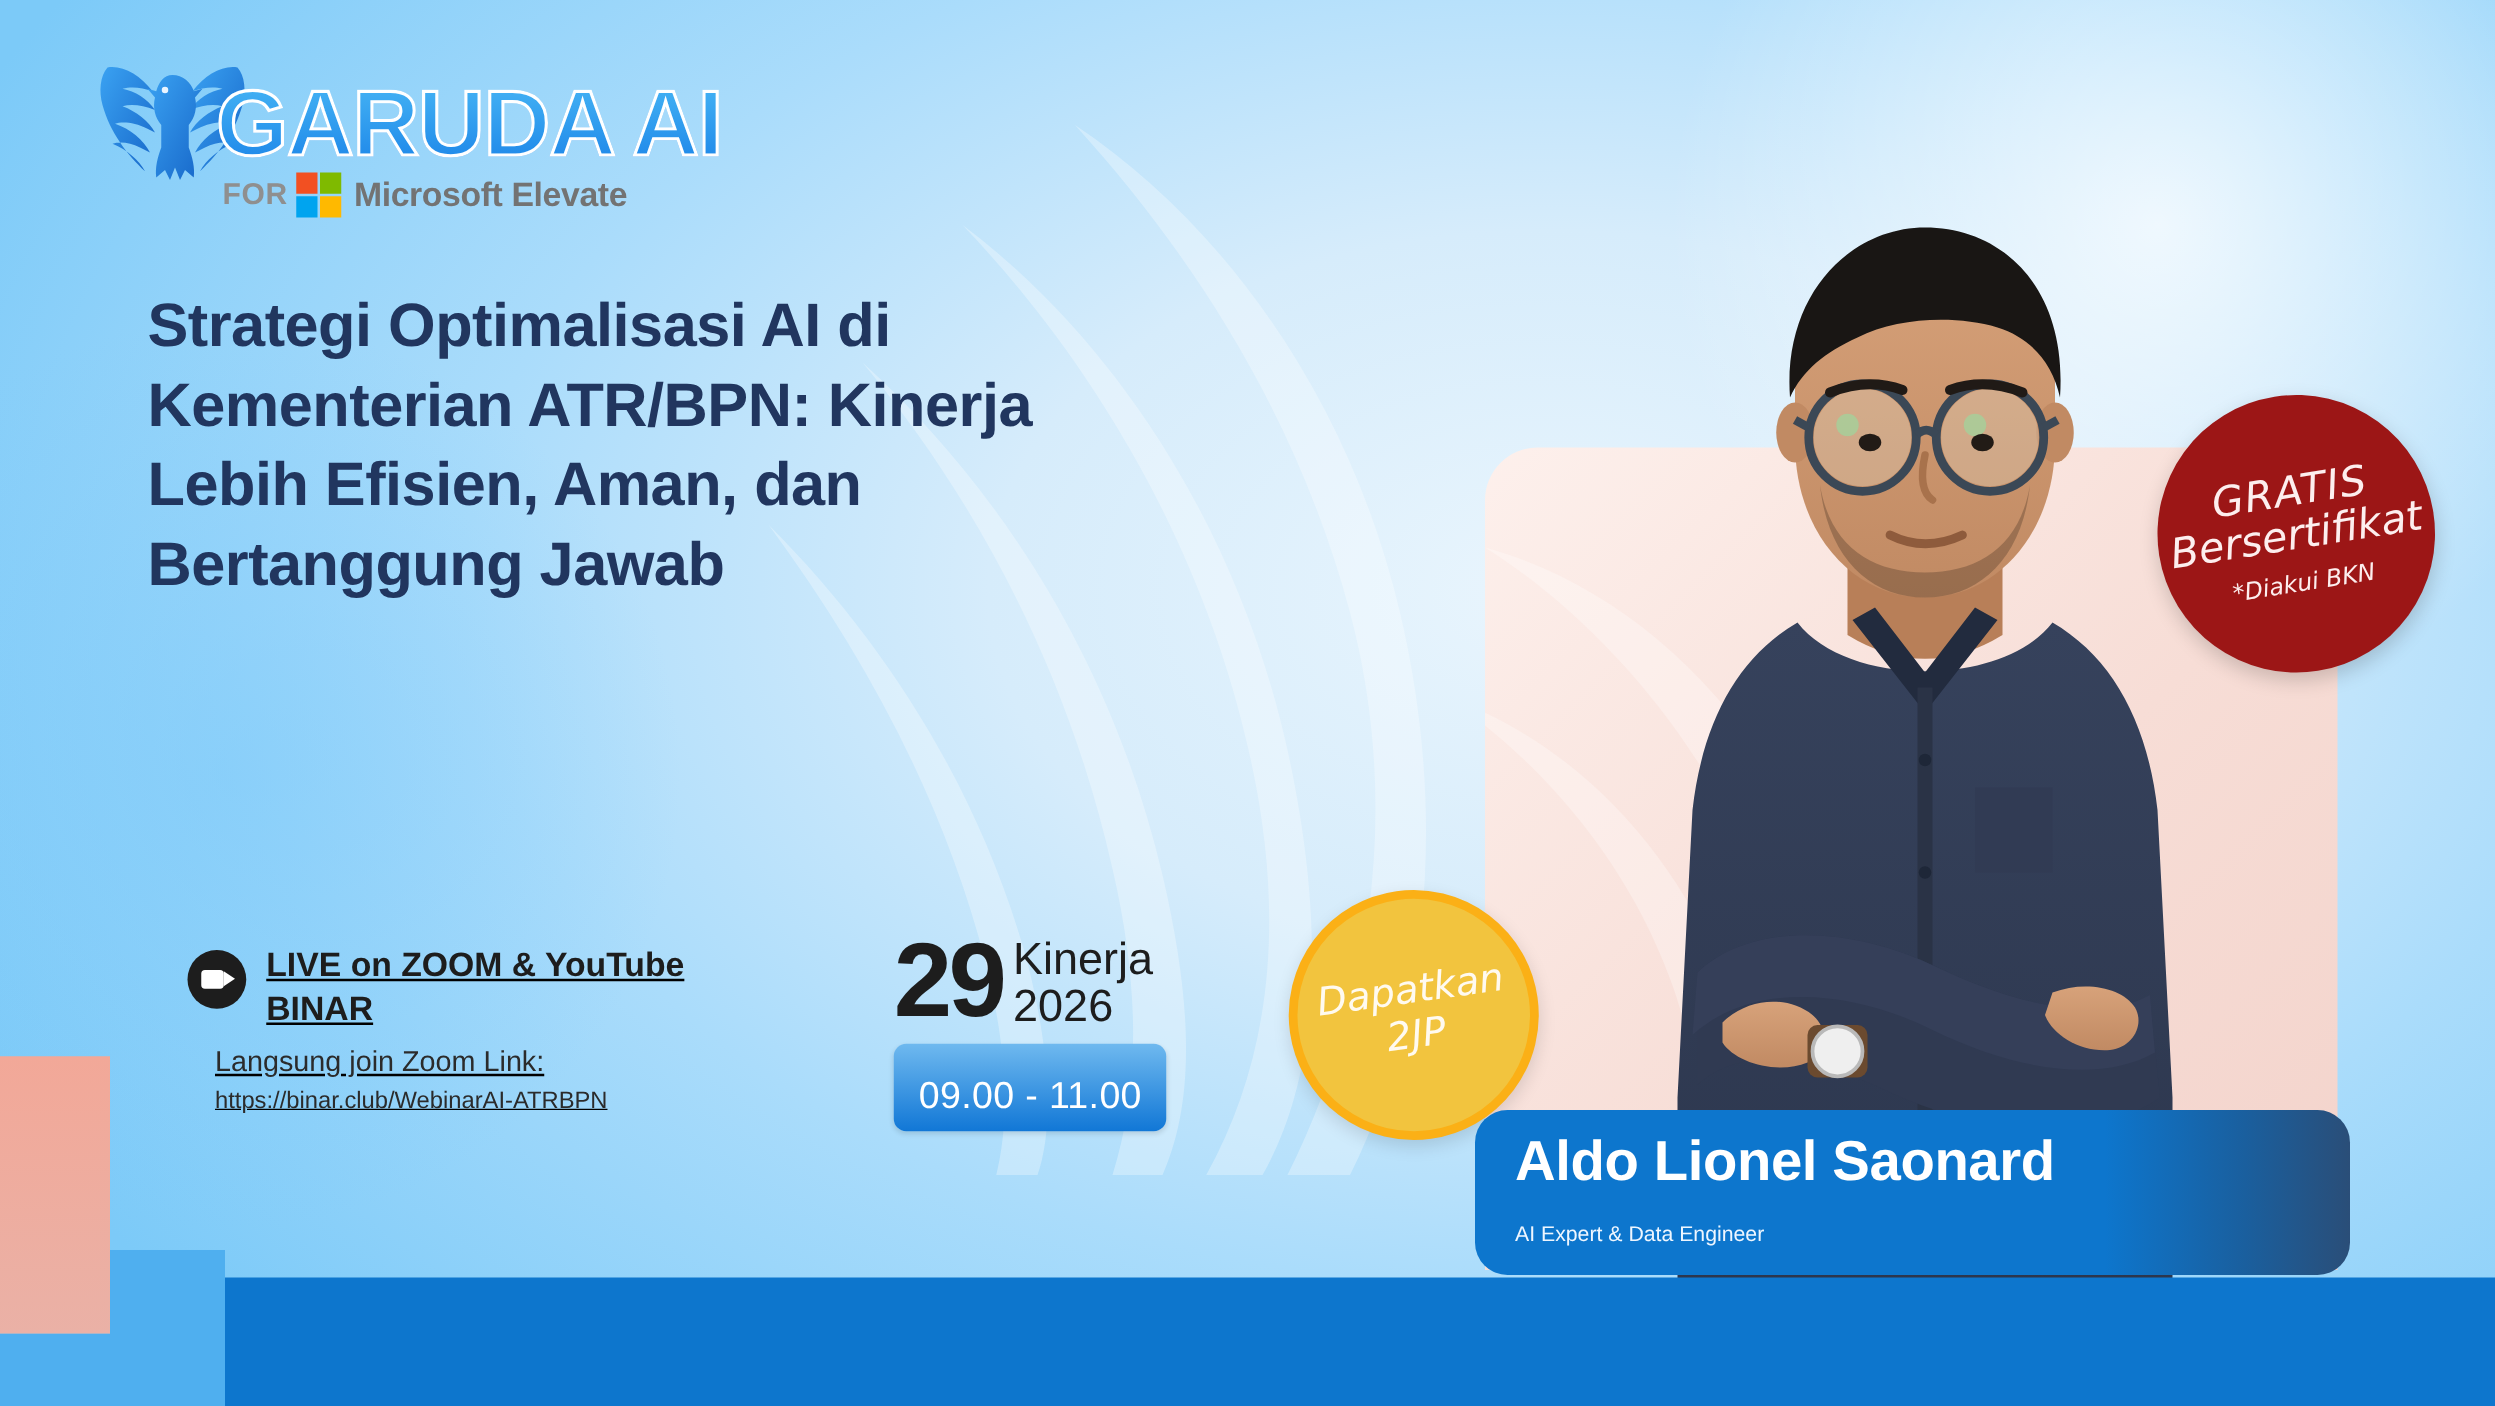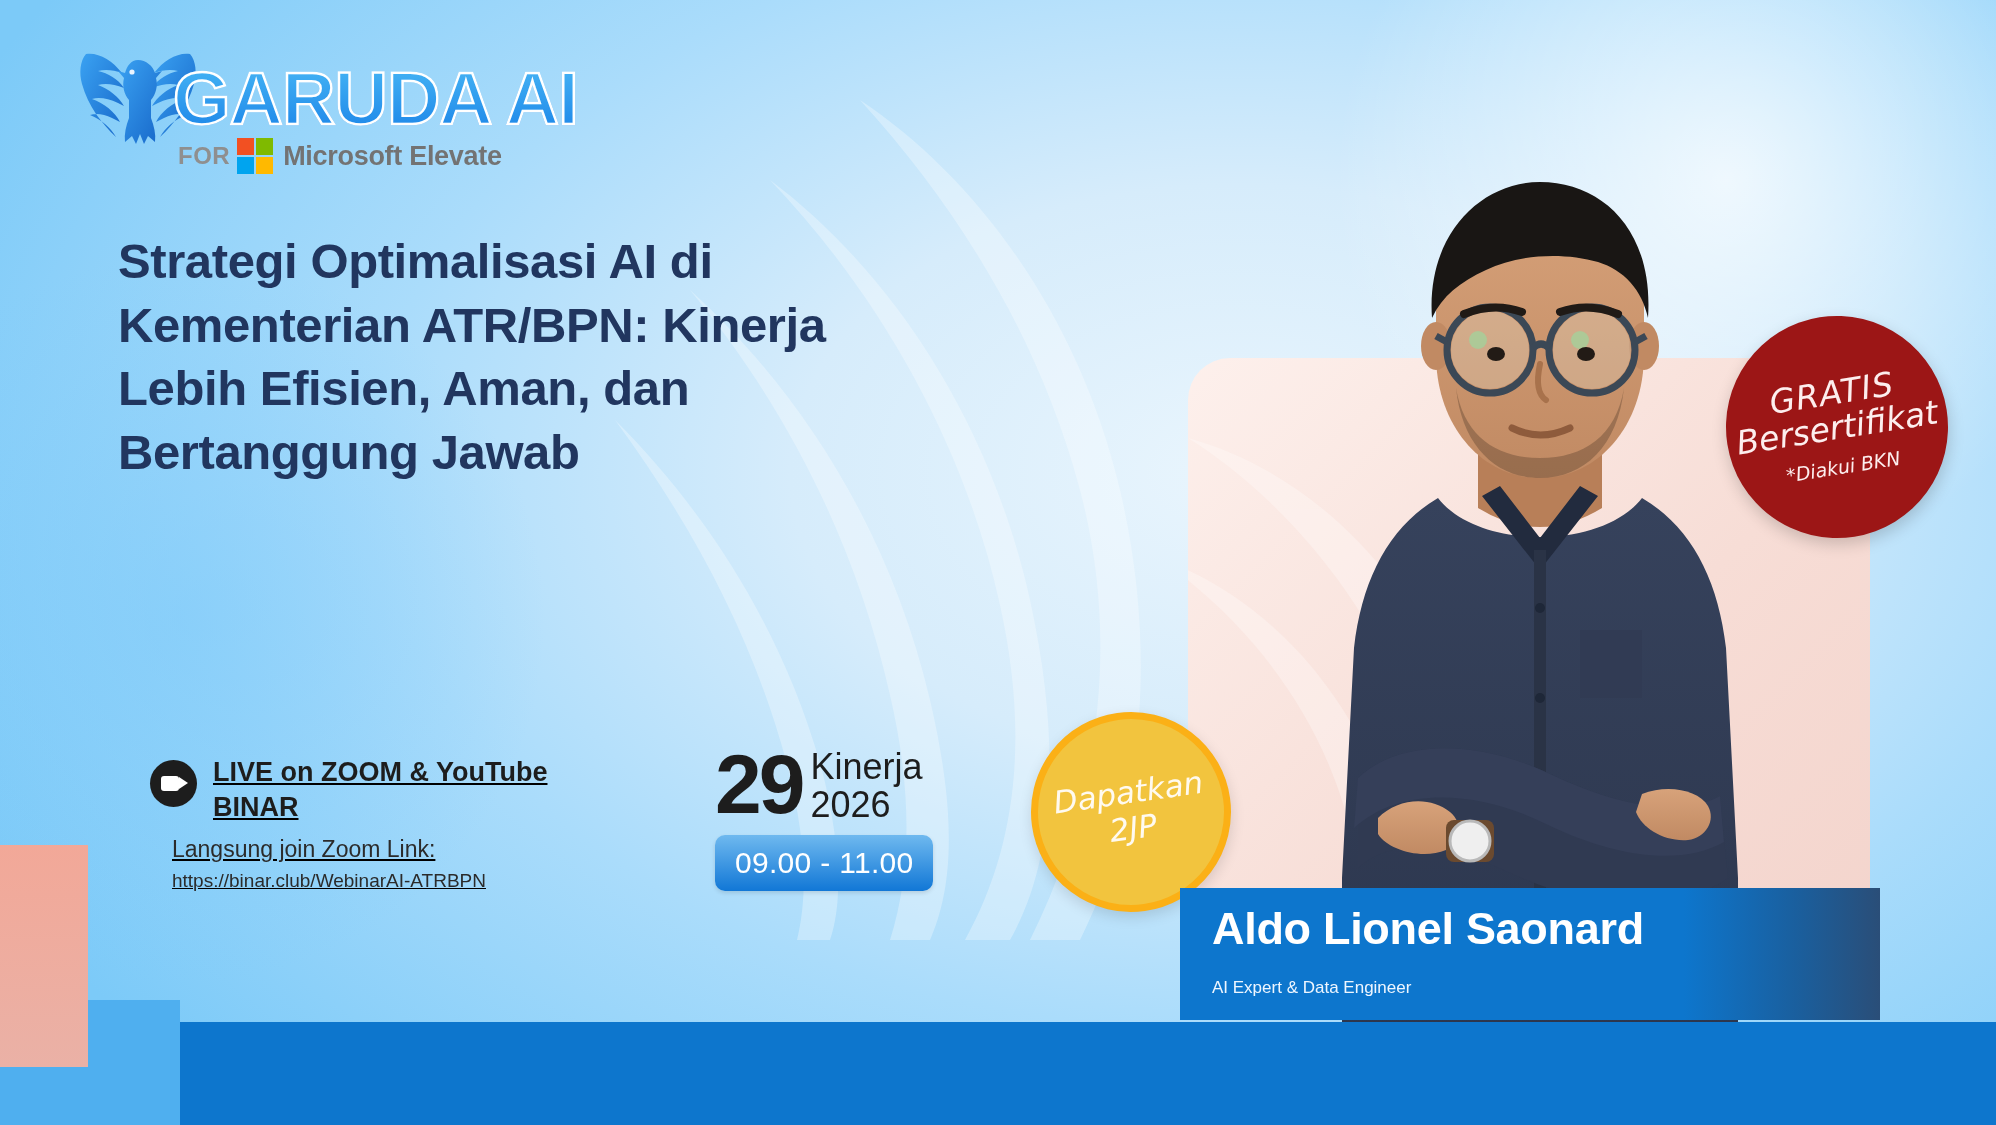--- a/index.html
+++ b/index.html
@@ -78,21 +78,21 @@
 
   
   .date-block{position:absolute;left:715px;top:745px;}
   .date-row{display:flex;align-items:center;}
   .date-day{font-size:84px;font-weight:700;color:#1d1d1d;line-height:.88;letter-spacing:-3px;}
   .date-my{margin-left:8px;margin-top:4px;}
   .date-month{font-size:36px;color:#1d1d1d;line-height:1.02;}
   .date-year{font-size:36px;color:#1d1d1d;line-height:1.08;}
   .time-pill{
     margin-top:10px;display:inline-block;
-    padding:11px 20px 11px;border-radius:10px;
+    padding:25px 20px 11px;border-radius:10px;
     background:linear-gradient(180deg,#6fb9ef 0%,#1177d6 100%);
     color:#fff;font-size:30px;font-weight:400;letter-spacing:.3px;
     box-shadow:0 2px 4px rgba(0,0,0,.12);
   }
 
   
   .photo-card{
     position:absolute;left:1188px;top:358px;width:682px;height:658px;
     background:linear-gradient(135deg,#fdf0ec 0%,#f7ddd6 55%,#f3d3cb 100%);
     border-radius:42px 42px 0 0;overflow:hidden;
@@ -122,21 +122,21 @@
     box-shadow:0 5px 14px rgba(0,0,0,.13);
     transform:rotate(-8deg);
   }
   .badge-yellow .l1{font-size:31px;color:#fffaf0;font-style:italic;font-family:"DejaVu Sans",sans-serif;line-height:1.05;}
   .badge-yellow .l2{font-size:31px;color:#fffaf0;font-style:italic;font-family:"DejaVu Sans",sans-serif;line-height:1.25;}
 
   
   .speaker{
     position:absolute;left:1180px;top:888px;width:700px;height:132px;
     background:linear-gradient(90deg,#0d76cd 0%,#0d76cd 72%, #1a5f9e 88%, #2a4e78 100%);
-    padding:16px 0 0 32px;box-sizing:border-box;
+    padding:16px 0 0 32px;box-sizing:border-box;border-radius:26px;
   }
   .speaker-name{font-size:45px;font-weight:700;color:#fff;line-height:1.1;letter-spacing:-.3px;}
   .speaker-role{margin-top:24px;font-size:17px;color:#eef6ff;}
 
   
   .bar-peach{position:absolute;left:0;top:845px;width:88px;height:222px;
     background:linear-gradient(180deg,#f2a898 0%,#eab1a6 100%);}
   .bar-lblue-left{position:absolute;left:0;top:1067px;width:180px;height:58px;background:#4fafef;}
   .bar-lblue-mid{position:absolute;left:88px;top:1000px;width:92px;height:125px;background:#4fafef;}
   .bar-blue-bottom{position:absolute;left:180px;top:1022px;width:1816px;height:103px;background:#0d76cd;}

